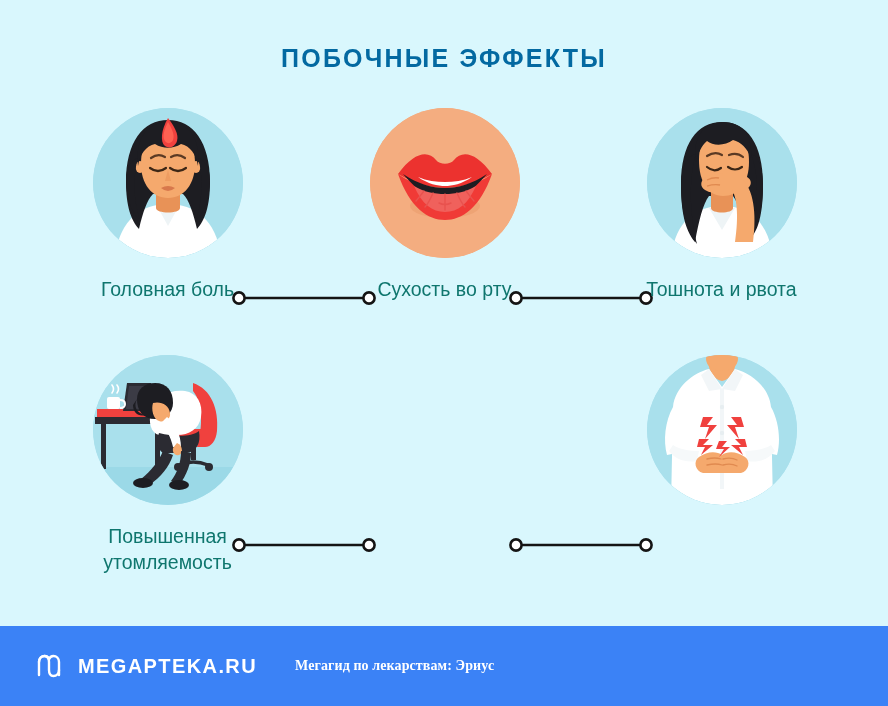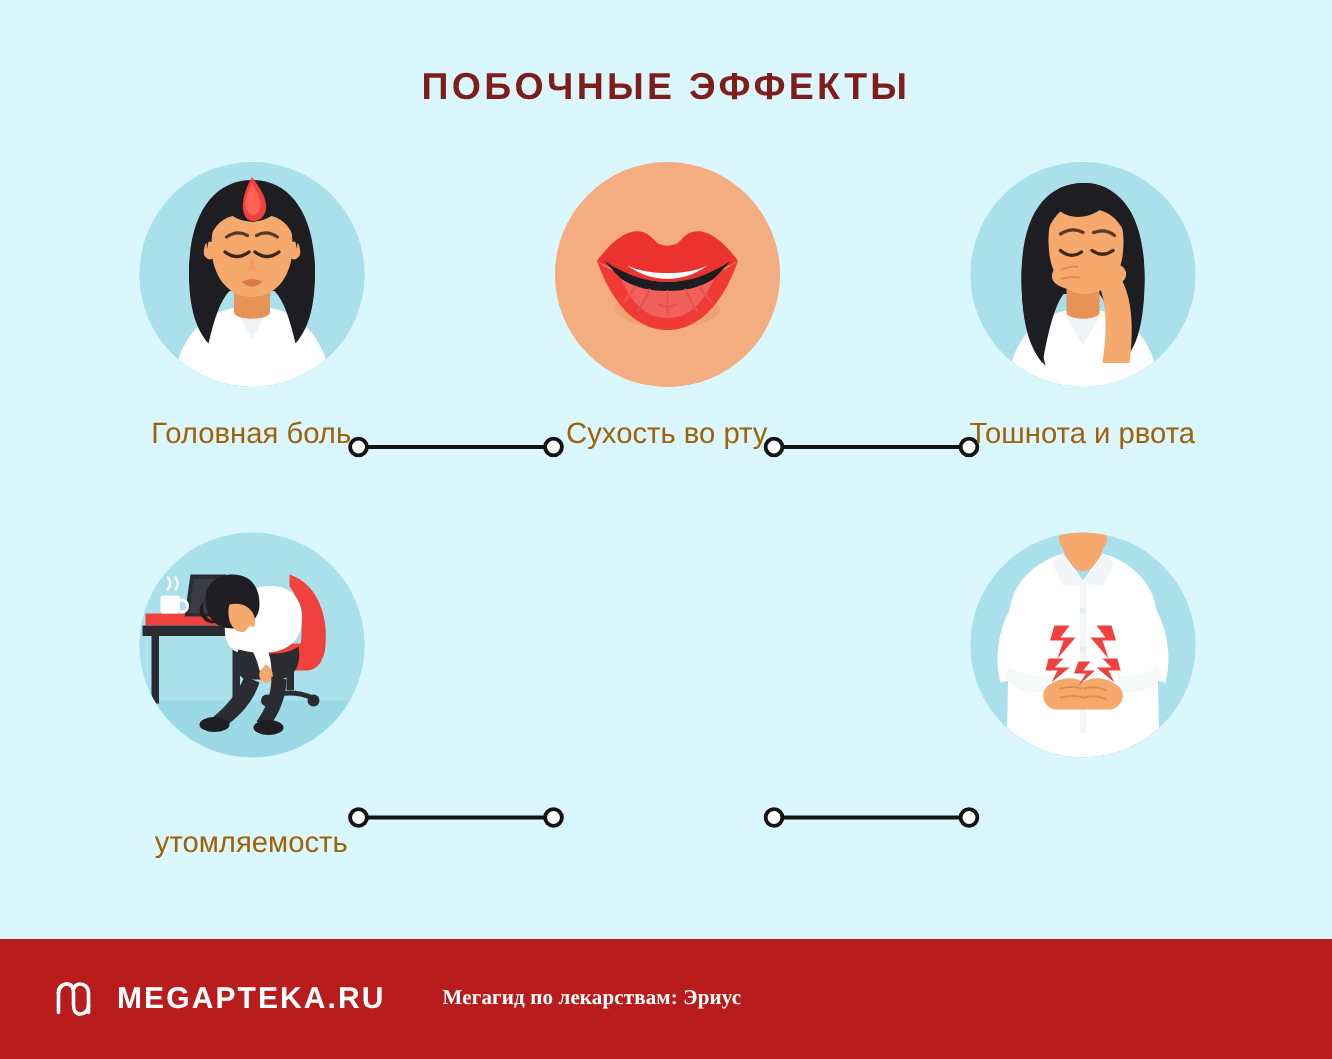--- a/index.html
+++ b/index.html
@@ -18,21 +18,21 @@
   
   .page-title {
     position: absolute;
     top: 44px;
     left: 0;
     width: 888px;
     text-align: center;
     font-size: 25px;
     font-weight: bold;
     letter-spacing: 2.2px;
-    color: #7f1d1d;
+    color: #0369a1;
     text-transform: uppercase;
   }
 
   
   .grid {
     position: absolute;
     top: 108px;
     left: 0;
     width: 888px;
   }
@@ -67,21 +67,21 @@
   .bubble svg { display: block; width: 150px; height: 150px; }
 
   .cap {
     position: absolute;
     top: 168px;
     left: 0;
     width: 277px;
     text-align: center;
     font-size: 19.5px;
     line-height: 26px;
-    color: #a16207;
+    color: #0f766e;
   }
 
   
   .connector {
     position: absolute;
     height: 14px;
     top: 183px;
   }
   .connector.r2 { top: 183px; }
   .connector svg { display: block; }
@@ -95,21 +95,21 @@
     pointer-events: none;
   }
 
   
   .footer {
     position: absolute;
     left: 0;
     bottom: 0;
     width: 888px;
     height: 80px;
-    background: #b91c1c;
+    background: #3b82f6;
     display: flex;
     align-items: center;
   }
   .logo-mark {
     margin-left: 34px;
     width: 30px;
     height: 30px;
     flex: none;
   }
   .logo-mark svg { display: block; }
@@ -354,21 +354,21 @@
 
             <path d="M70 96 C66 106 58 116 48 124 L56 130 C68 122 76 112 80 100 Z" fill="#2b2b32"></path>
             <path d="M88 96 C88 108 84 118 78 126 L86 130 C94 120 98 108 98 98 Z" fill="#2b2b32"></path>
 
             <ellipse cx="50" cy="128" rx="10" ry="5" fill="#1d1d22"></ellipse>
             <ellipse cx="86" cy="130" rx="10" ry="5" fill="#1d1d22"></ellipse>
           </g>
         </svg>
       </div>
       <div class="cap">
-        <br>
+        <span>Повышенная</span><br>
         <span>утомляемость</span>
       </div>
     </div>
 
 
     <div class="cell c2">
       <div class="bubble">
         <svg viewBox="0 0 150 150">
           <defs>
               <clipPath id="cl5">

